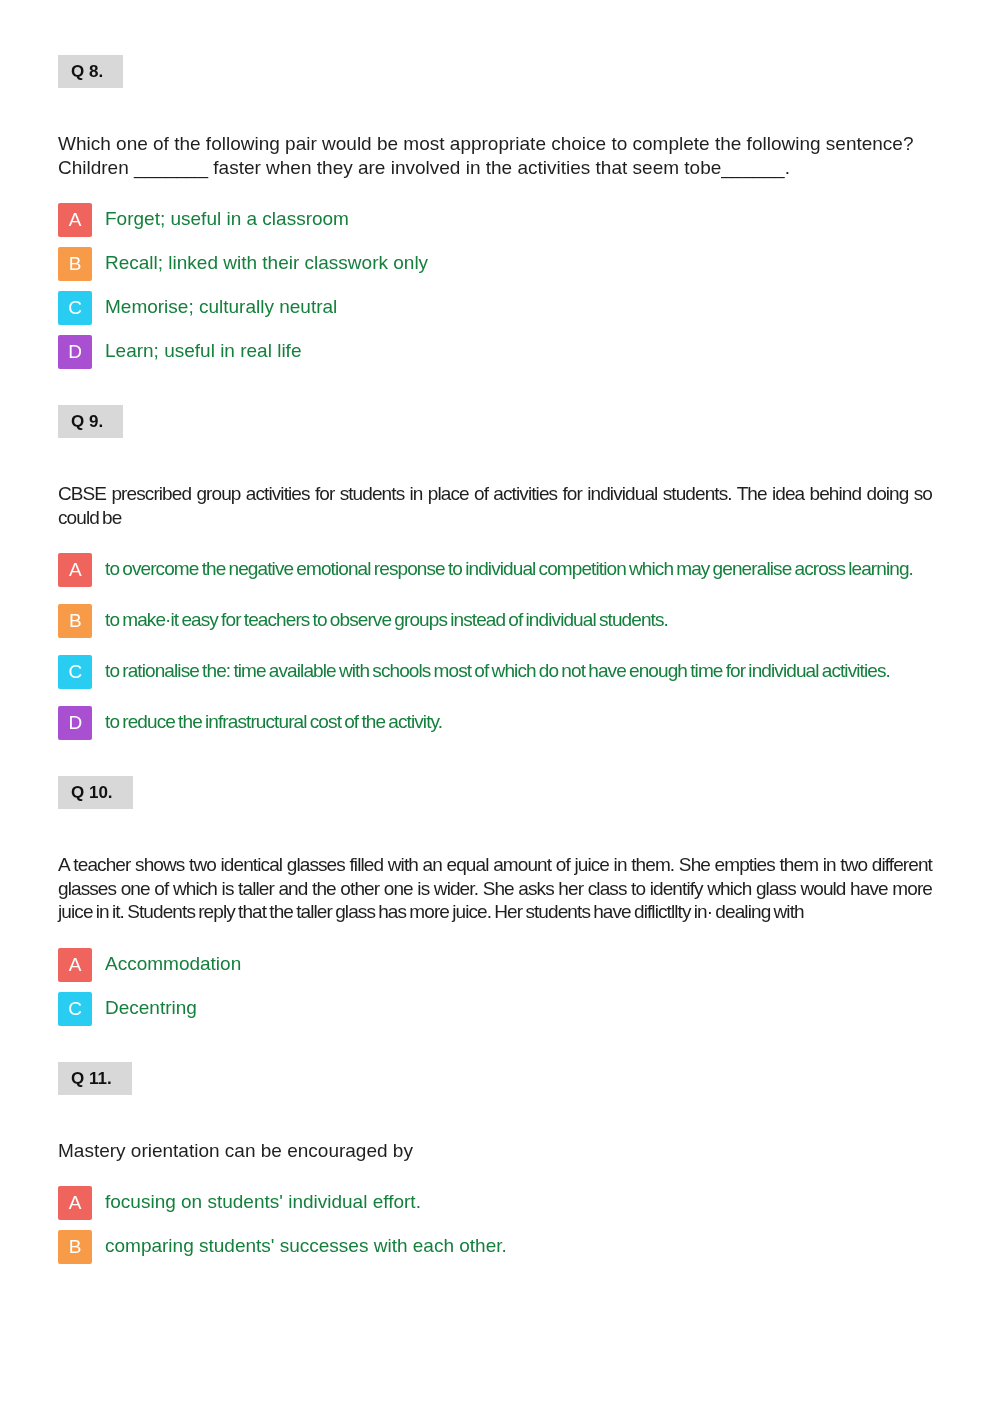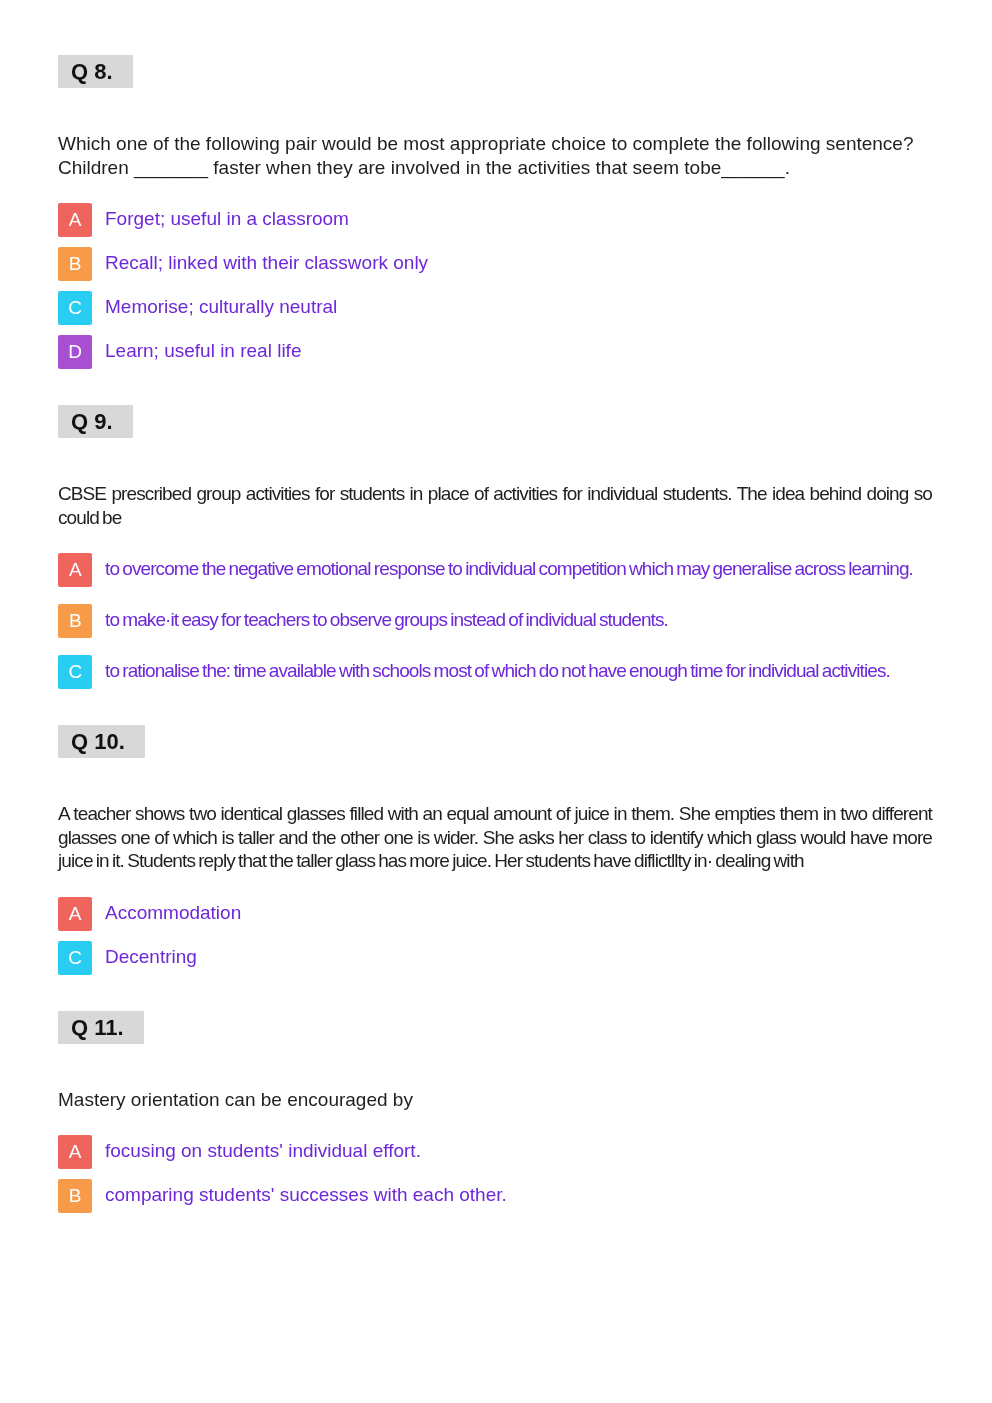--- a/index.html
+++ b/index.html
@@ -15,21 +15,21 @@
     margin: 0 auto;
     background: #ffffff;
     padding: 55px 60px 90px 58px;
   }
   .question { margin: 0 0 36px 0; }
   .qhead {
     display: inline-block;
     background: #d8d8d8;
     color: #111111;
     font-weight: bold;
-    font-size: 22px;
+    font-size: 17px;
     line-height: 21px;
     padding: 6px 20px 6px 13px;
   }
   .qtext {
     font-size: 19px;
     line-height: 23.5px;
     margin: 44px 0 0 0;
     max-width: 876px;
   }
   .just { text-align: justify; }
@@ -51,21 +51,21 @@
     text-align: center;
     vertical-align: middle;
     color: #ffffff;
     font-size: 19px;
     margin-right: 13px;
   }
   .badge-a { background: #f0645e; }
   .badge-b { background: #f89b49; }
   .badge-c { background: #29cdf2; }
   .badge-d { background: #a94fd1; }
-  .otext { color: #6d28d9; }
+  .otext { color: #15803d; }
 </style>
 </head>
 <body>
 
 <div class="page">
 
   <section class="question">
     <div class="qhead">
       <span>Q 8.</span>
     </div>
@@ -94,20 +94,23 @@
     <div class="opts">
       <div class="opt opt-roomy narrow">
         <span class="badge badge-a">A</span><span class="otext">to overcome the negative emotional response to individual competition which may generalise across learning.</span>
       </div>
       <div class="opt opt-roomy narrow">
         <span class="badge badge-b">B</span><span class="otext">to make·it easy for teachers to observe groups instead of individual students.</span>
       </div>
       <div class="opt opt-roomy narrow">
         <span class="badge badge-c">C</span><span class="otext">to rationalise the: time available with schools most of which do not have enough time for individual activities.</span>
       </div>
+      <div class="opt opt-roomy narrow">
+        <span class="badge badge-d">D</span><span class="otext">to reduce the infrastructural cost of the activity.</span>
+      </div>
     </div>
   </section>
 
   <section class="question">
     <div class="qhead">
       <span>Q 10.</span>
     </div>
     <p class="qtext just narrow">A teacher shows two identical glasses filled with an equal amount of juice in them. She empties them in two different glasses one of which is taller and the other one is wider. She asks her class to identify which glass would have more juice in it. Students reply that the taller glass has more juice. Her students have diflictllty in· dealing with</p>
     <div class="opts">
       <div class="opt">

